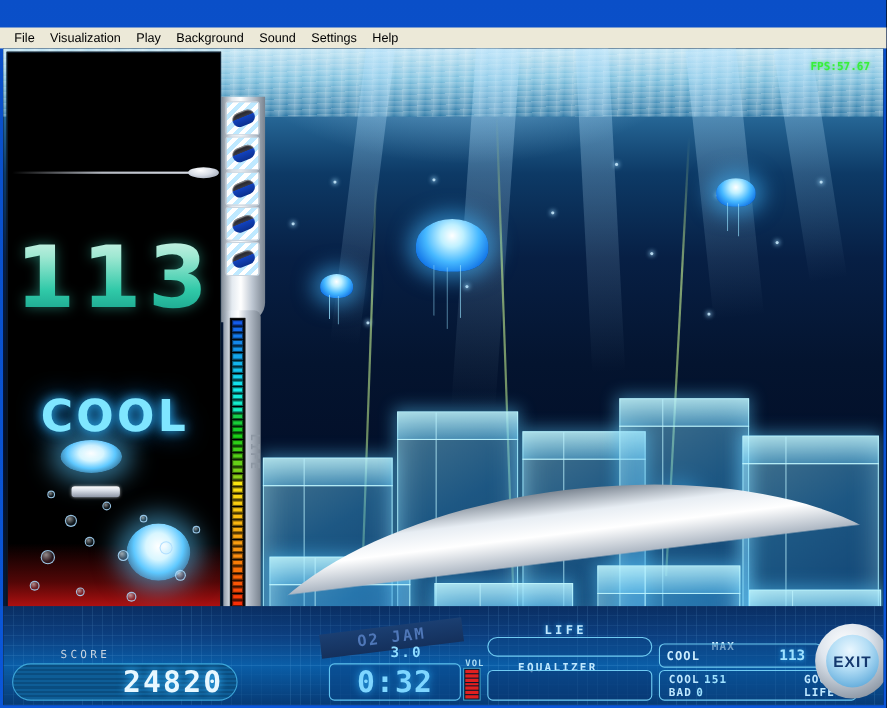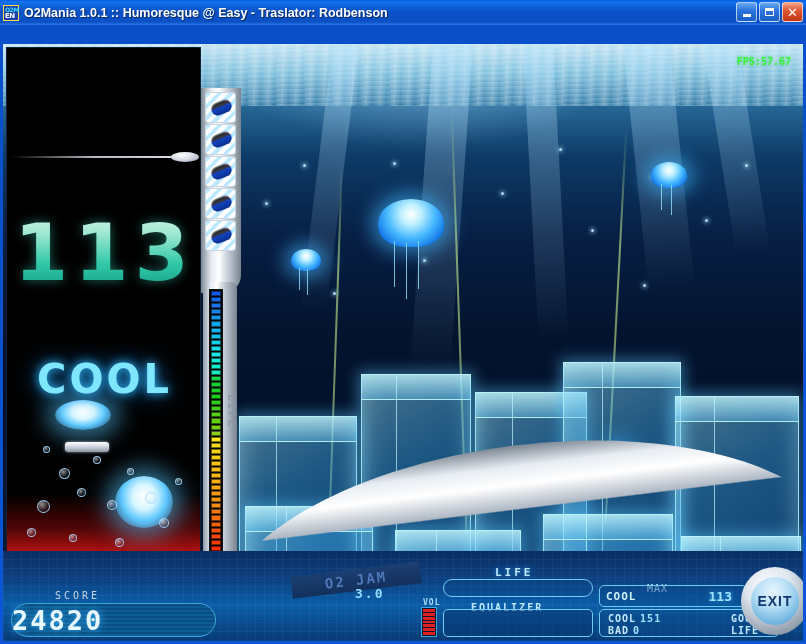--- a/index.html
+++ b/index.html
@@ -168,21 +168,21 @@
     background:linear-gradient(180deg,#1b3f72 0%,#14305c 100%);
     display:flex; align-items:center; justify-content:center;
     font-size:14px; font-weight:bold; letter-spacing:2px; color:#4f77b8;
     font-family:"DejaVu Sans Mono", monospace; }
 
   .score-lbl { position:absolute; left:52px; bottom:40px; font-size:10px; font-weight:normal;
     letter-spacing:3px; color:#c9d4e0; font-family:"DejaVu Sans Mono", monospace; }
   .score-box { position:absolute; left:8px; bottom:4px; width:205px; height:34px;
     border-radius:17px; border:1px solid #3da6d8;
     background:repeating-linear-gradient(0deg,#0e5d96 0px,#0e5d96 2px,#0a4d80 2px,#0a4d80 4px);
-    display:flex; align-items:center; justify-content:flex-start; padding-right:12px; }
+    display:flex; align-items:center; justify-content:flex-end; padding-right:12px; }
   .score-val { font-size:27px; font-weight:bold; letter-spacing:2px; color:#e8f8ff;
     font-family:"DejaVu Sans Mono", monospace; text-shadow:0 0 8px #37b6ff; }
 
   .time-box { position:absolute; left:296px; bottom:4px; width:120px; height:34px;
     border-radius:5px; border:1px solid #5fc3f0;
     background:rgba(10,70,135,.55); display:flex; align-items:center; justify-content:center; }
   .time-val { font-size:27px; font-weight:bold; letter-spacing:1px; color:#7fd6ff;
     font-family:"DejaVu Sans Mono", monospace; text-shadow:0 0 8px #2aa8f0; }
   .speed { position:absolute; left:352px; bottom:40px; font-size:13px; font-weight:bold;
     color:#8fdcff; font-family:"DejaVu Sans Mono", monospace; letter-spacing:2px; }
@@ -199,21 +199,21 @@
   .title-box { position:absolute; left:440px; bottom:44px; width:150px; height:18px;
     border-radius:9px; border:1px solid #6fcbf2; background:rgba(12,70,135,.45); }
   .eq-lbl { position:absolute; left:468px; bottom:28px; font-size:10px; font-weight:bold;
     letter-spacing:2px; color:#bfe8ff; font-family:"DejaVu Sans Mono", monospace; }
   .eq-box { position:absolute; left:440px; bottom:4px; width:150px; height:28px;
     border-radius:5px; border:1px solid #6fcbf2; background:rgba(10,55,115,.55); }
 
   .combo-box { position:absolute; left:596px; bottom:34px; width:148px; height:22px;
     border-radius:5px; border:1px solid #6fcbf2; background:rgba(12,70,135,.45);
     display:flex; align-items:center; }
-  .mx1 { position:absolute; left:600px; bottom:47px; font-size:10px; font-weight:normal;
+  .mx1 { position:absolute; left:600px; bottom:47px; font-size:10px; font-weight:bold;
     letter-spacing:1px; color:#cdeeff; font-family:"DejaVu Sans Mono", monospace;padding-left:44px; }
   .mx2 { font-size:11px; font-weight:bold; letter-spacing:1px; color:#cdeeff;
     font-family:"DejaVu Sans Mono", monospace; margin-left:6px; }
   .mxv { font-size:13px; font-weight:bold; color:#9fe2ff; margin-left:auto; margin-right:14px;
     font-family:"DejaVu Sans Mono", monospace; text-shadow:0 0 5px #2aa8f0; }
 
   .stat-box { position:absolute; left:596px; bottom:4px; width:180px; height:28px;
     border-radius:5px; border:1px solid #6fcbf2; background:rgba(12,70,135,.45);
     padding:2px 8px; }
   .strow { display:flex; align-items:center; height:12px; font-size:10px; font-weight:bold;
@@ -228,39 +228,30 @@
     border-radius:50%;
     background:radial-gradient(circle at 45% 30%, #eaf7ff 0%, #b3ddf5 40%, #6fb4e0 75%, #4b8fc4 100%);
     display:flex; align-items:center; justify-content:center;
     font-size:14px; font-weight:bold; color:#14386e; letter-spacing:1px; }
 </style>
 </head>
 <body>
 
 <div id="app">
 
-  <div class="titlebar">
-    <div class="tb-icon">
-      <span class="g1">O2M</span>
-      <span class="g2">EN</span>
-    </div>
-    <div class="tb-title">O2Mania 1.0.1 :: Humoresque @ Easy - Traslator: Rodbenson</div>
-    <div class="tb-buttons">
-      <div class="tb-btn min">
-          <span class="bar"></span>
-        </div>
-      <div class="tb-btn max">
-          <span class="sq"></span>
-        </div>
-      <div class="tb-btn close">
-          <span class="x">✕</span>
-        </div>
-    </div>
+
+  <div class="menubar">
+    <div class="menu-item">File</div>
+    <div class="menu-item">Visualization</div>
+    <div class="menu-item">Play</div>
+    <div class="menu-item">Background</div>
+    <div class="menu-item">Sound</div>
+    <div class="menu-item">Settings</div>
+    <div class="menu-item">Help</div>
   </div>
-
 
   <div class="game">
 
     <div class="bg"></div>
     <div class="surface"></div>
 
     <div class="ray" style="left:330px;width:26px;height:330px;transform:rotate(7deg);"></div>
     <div class="ray" style="left:430px;width:40px;height:400px;transform:rotate(4deg);"></div>
     <div class="ray" style="left:520px;width:30px;height:360px;transform:rotate(-3deg);"></div>
     <div class="ray" style="left:620px;width:46px;height:300px;transform:rotate(-6deg);"></div>
@@ -476,20 +467,23 @@
       <div class="grid-ov"></div>
       <div class="swoosh"></div>
       <div class="o2logo">O2 JAM</div>
 
       <div class="score-lbl">SCORE</div>
       <div class="score-box">
         <span class="score-val">24820</span>
       </div>
 
       <div class="speed">3.0</div>
+      <div class="time-box">
+        <span class="time-val">0:32</span>
+      </div>
 
       <div class="vol-lbl">VOL</div>
       <div class="vol-box">
         <i></i>
           <i></i>
           <i></i>
           <i></i>
           <i></i>
           <i></i>
           <i></i>

